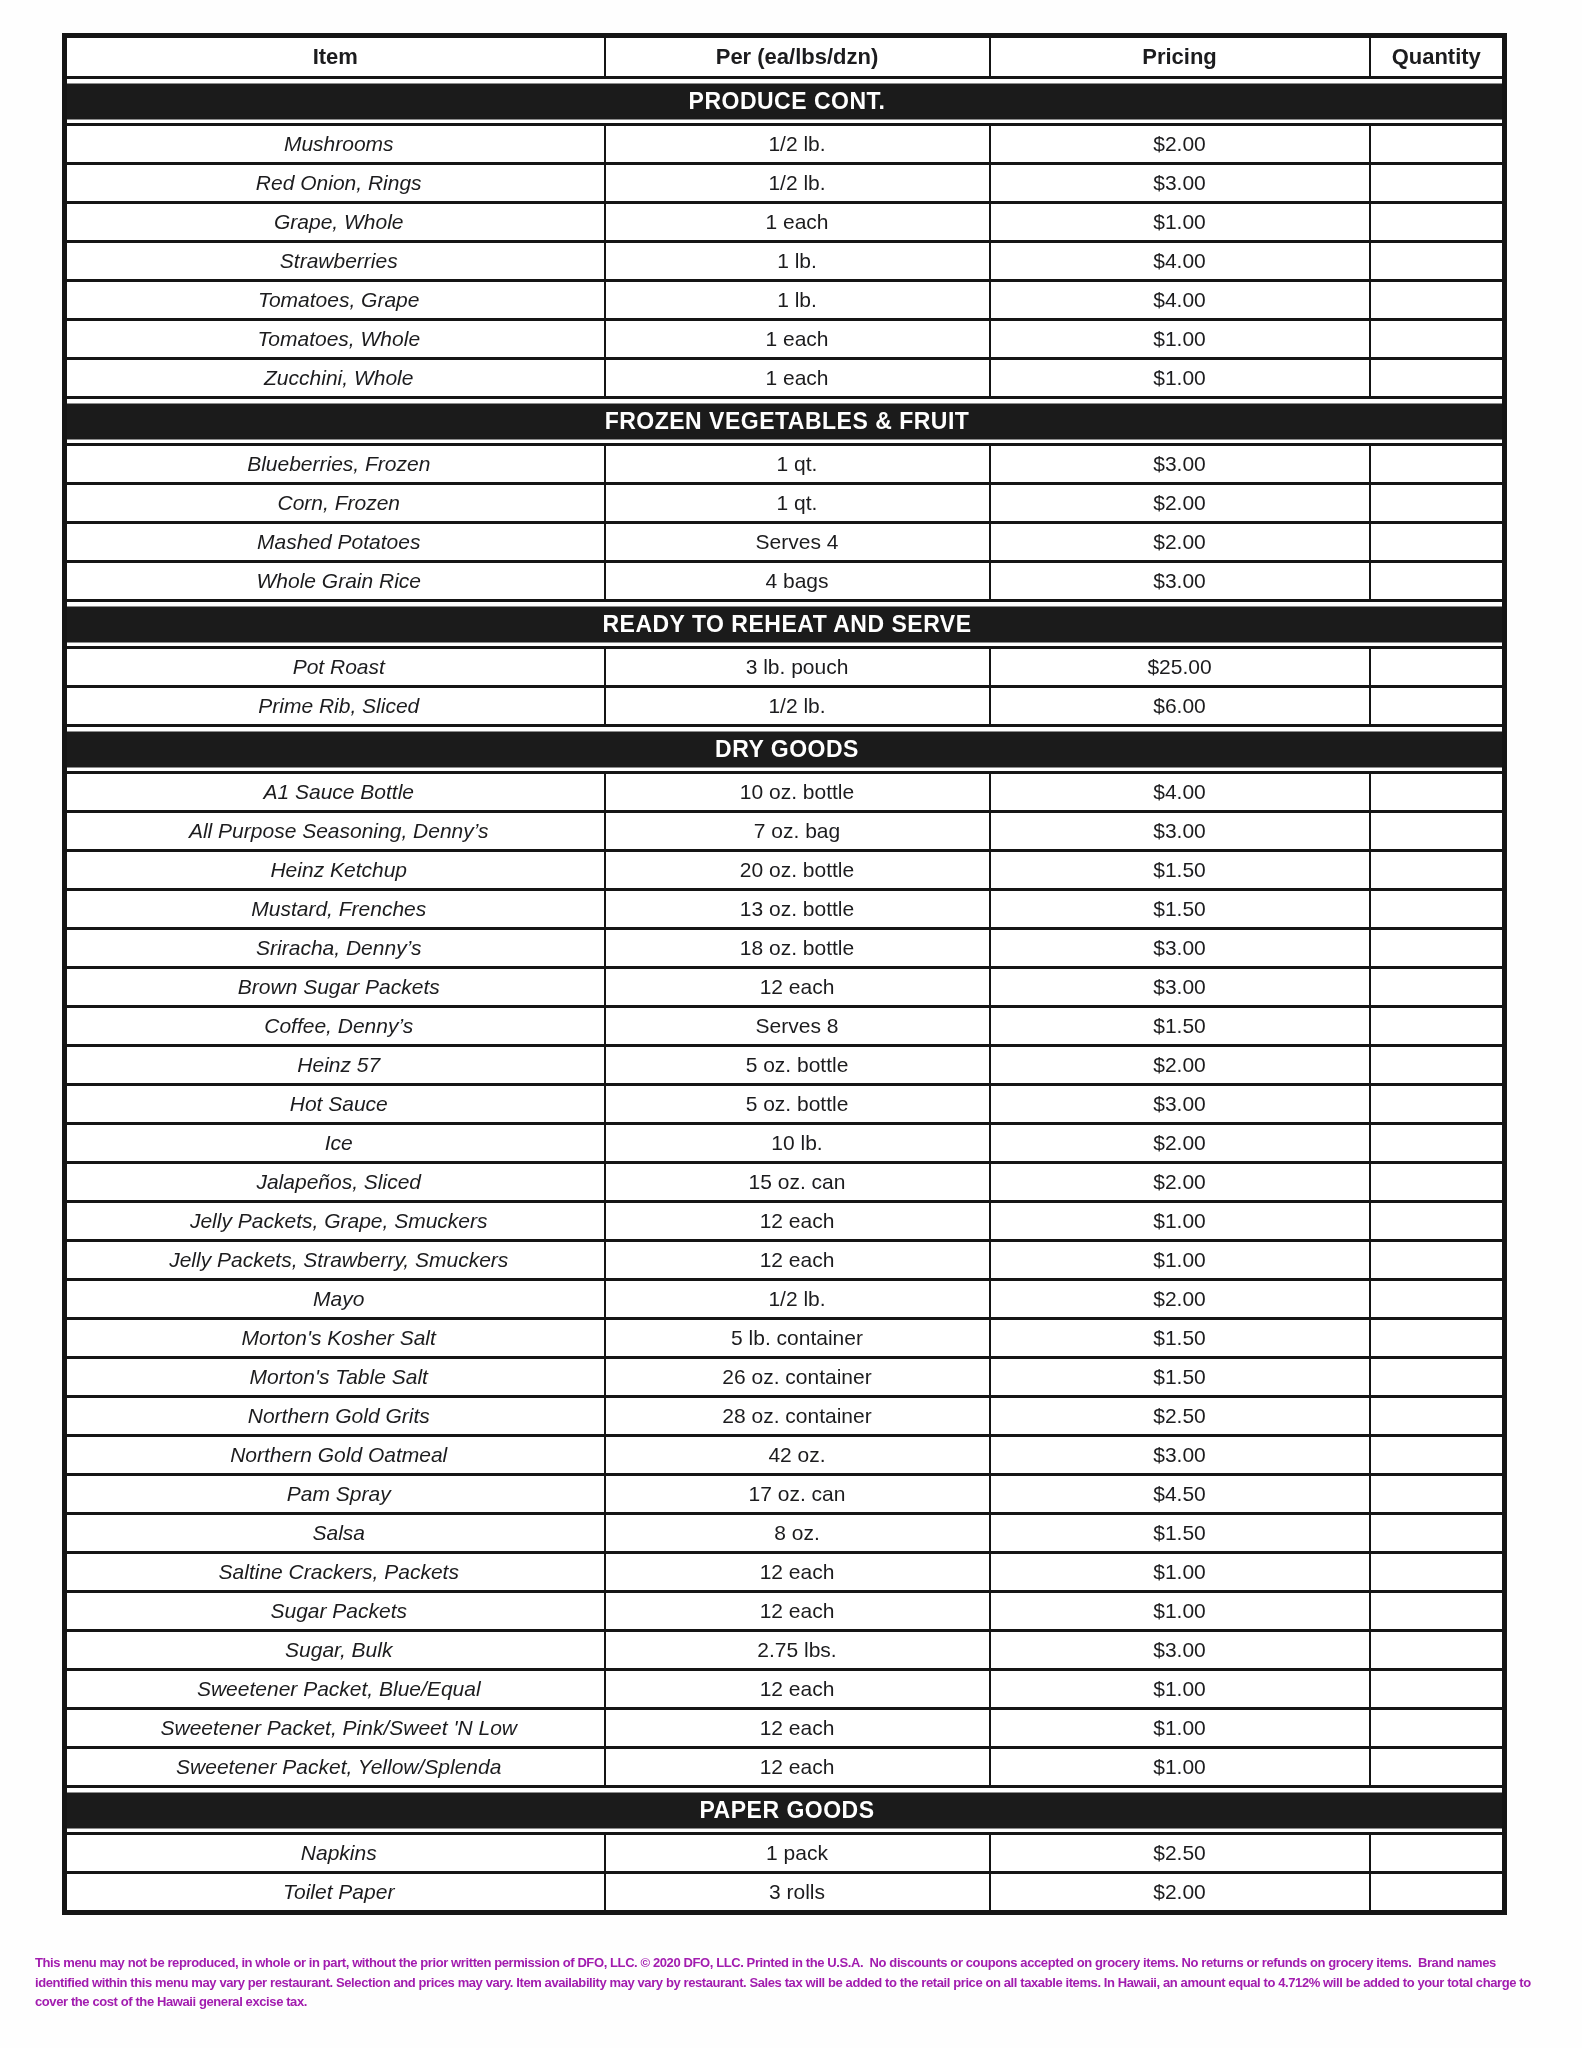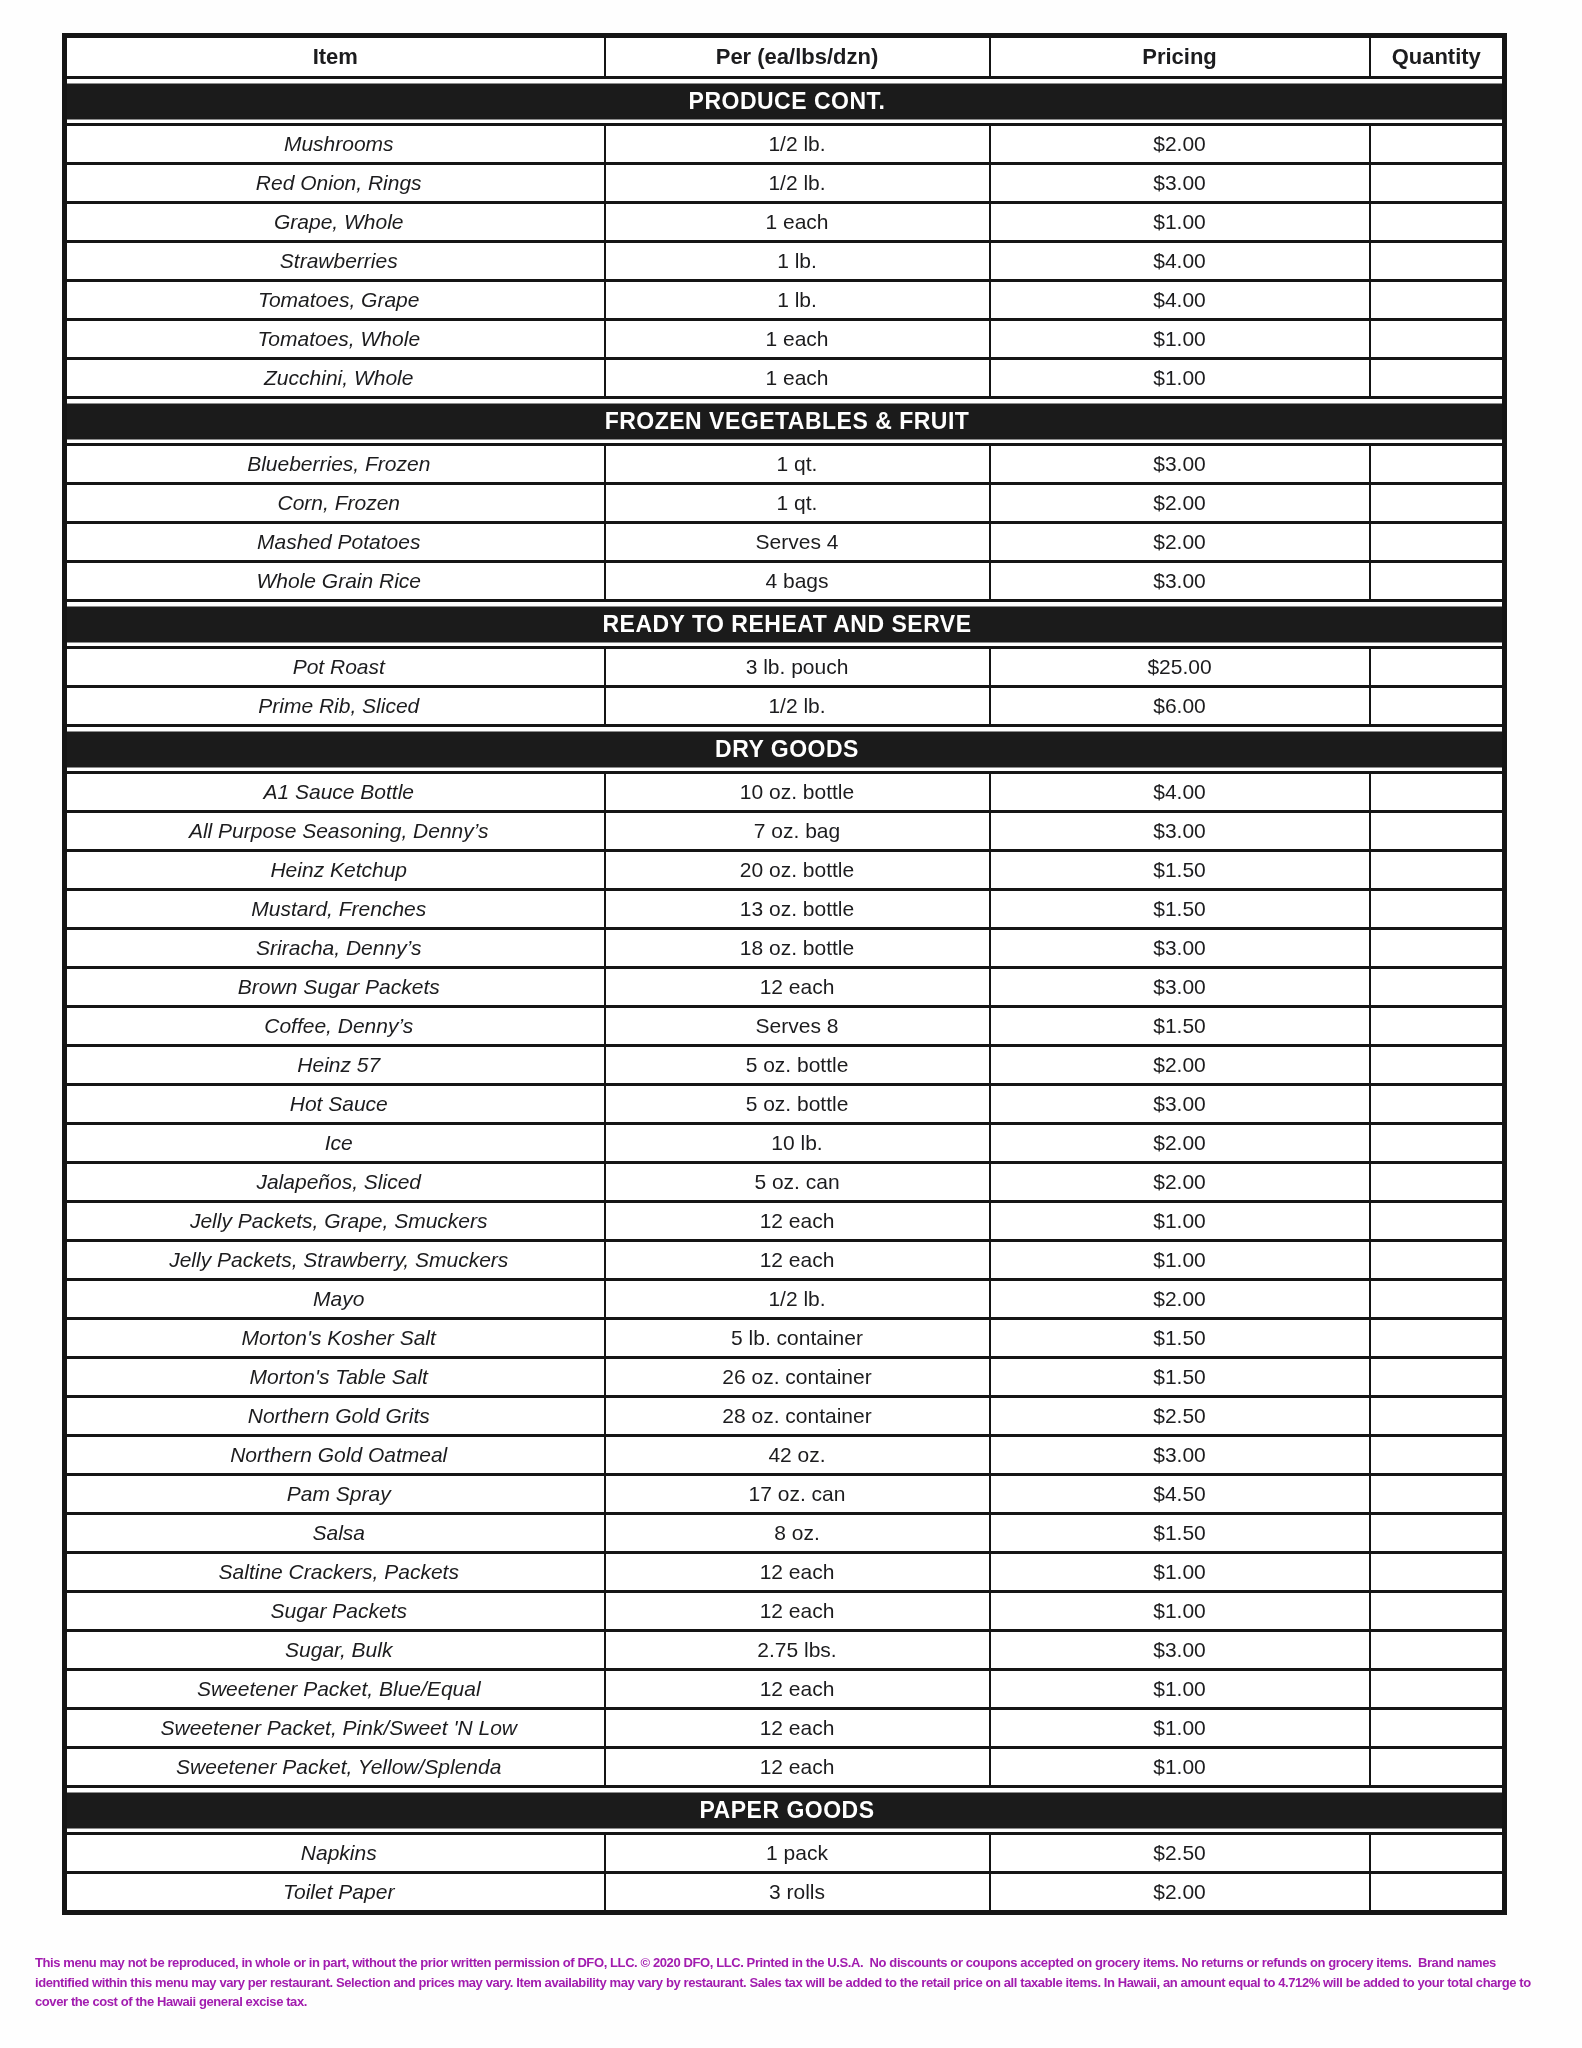--- a/index.html
+++ b/index.html
@@ -208,21 +208,21 @@
           <td class="quantity-cell"></td>
         </tr>
         <tr>
           <td class="item-cell">Ice</td>
           <td class="per-cell">10 lb.</td>
           <td class="price-cell">$2.00</td>
           <td class="quantity-cell"></td>
         </tr>
         <tr>
           <td class="item-cell">Jalapeños, Sliced</td>
-          <td class="per-cell">5 oz. can</td>
+          <td class="per-cell">15 oz. can</td>
           <td class="price-cell">$2.00</td>
           <td class="quantity-cell"></td>
         </tr>
         <tr>
           <td class="item-cell">Jelly Packets, Grape, Smuckers</td>
           <td class="per-cell">12 each</td>
           <td class="price-cell">$1.00</td>
           <td class="quantity-cell"></td>
         </tr>
         <tr>

